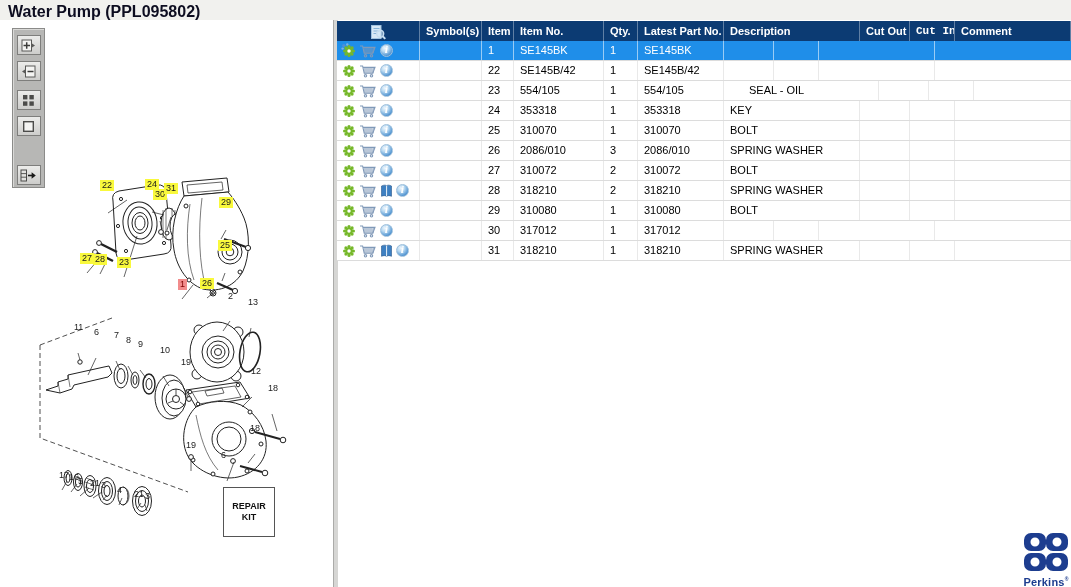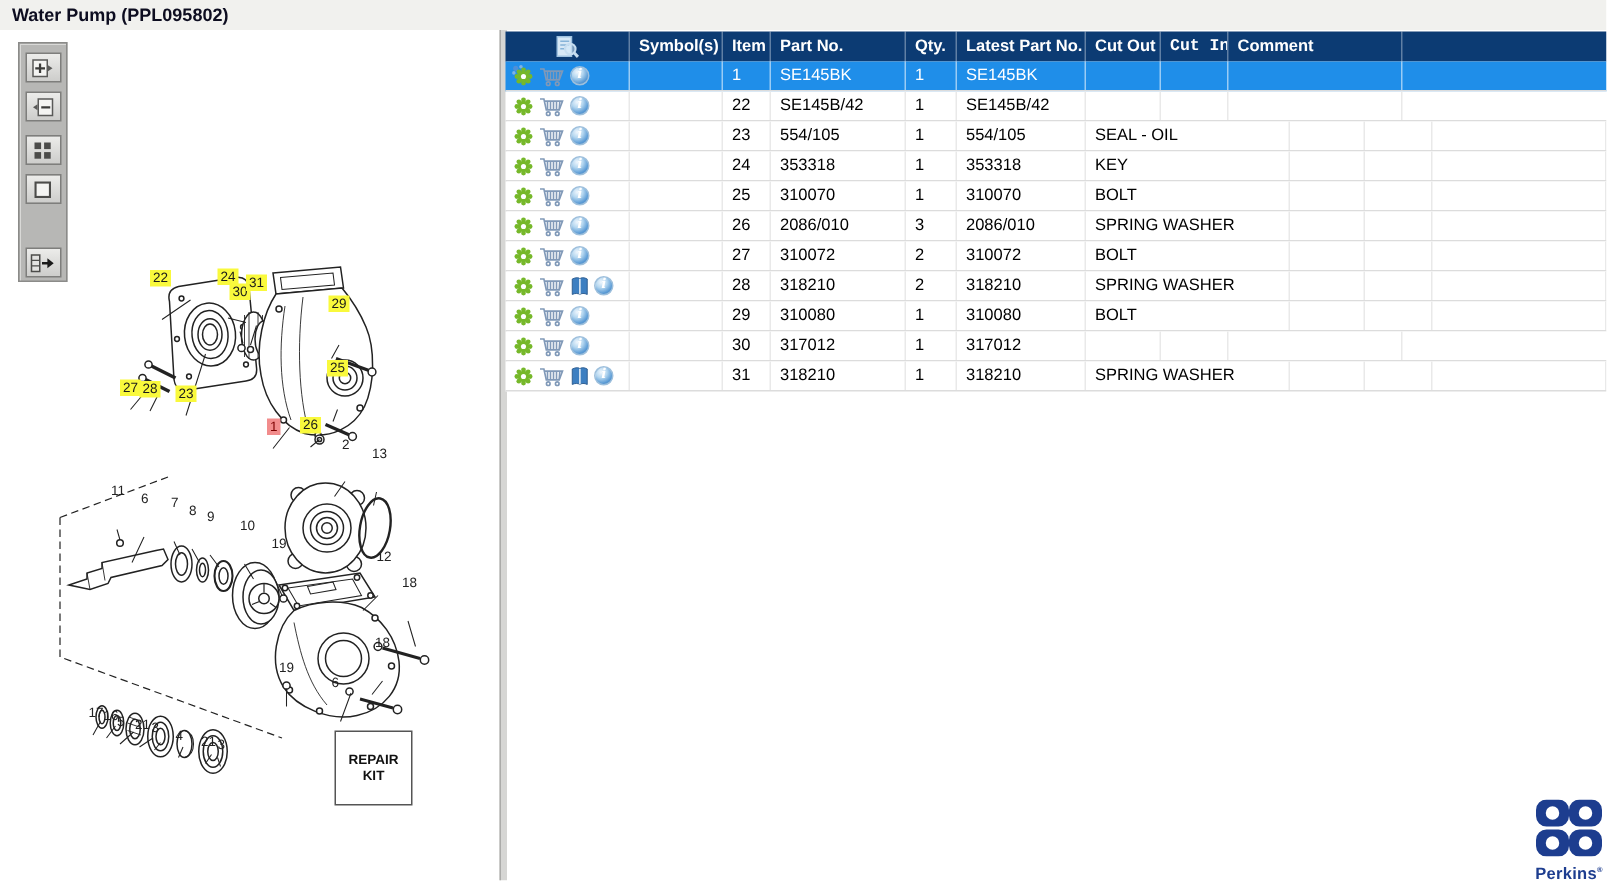--- a/index.html
+++ b/index.html
@@ -1,20 +1,20 @@
 <!DOCTYPE html>
 <html><head>
 <meta charset="utf-8">
 <style>
   html,body{margin:0;padding:0;}
   body{width:1071px;height:587px;position:relative;background:#fff;overflow:hidden;
        font-family:"Liberation Sans",sans-serif;-webkit-font-smoothing:antialiased;}
   
   .titlebar{position:absolute;left:0;top:0;width:100%;height:20px;background:#f1f1ee;}
-  .page-title{position:absolute;left:8px;top:3px;font-size:12px;font-weight:bold;color:#0d0d20;}
+  .page-title{position:absolute;left:8px;top:3px;font-size:16px;font-weight:bold;color:#0d0d20;}
   
   .left-panel{position:absolute;left:0;top:20px;width:333px;bottom:0;background:#fff;}
   .divider{position:absolute;left:333px;top:20px;bottom:0;width:4px;background:#d6d6d4;border-left:1px solid #ababa9;}
   
   .toolbar{position:absolute;left:12px;top:8px;width:31px;height:158px;background:#b7b7b5;
            border:1px solid #8b8b89;box-shadow:inset 1px 1px 0 #d9d9d7;}
   .tb-btn{width:22px;height:18px;margin:6px auto 0 auto;background:linear-gradient(#ececea,#cdcdcb);
           border:1px solid #7e7e7c;display:flex;align-items:center;justify-content:center;cursor:pointer;}
   .tb-btn.gap1{margin-top:9px;}
   .tb-btn.gap2{margin-top:29px;}
@@ -265,23 +265,24 @@
 <div class="parts-table">
   <div class="tr header">
       <div class="th" style="width: 83px; text-align: center; padding-left: 0px;"><svg width="18" height="17" viewBox="0 0 18 17" style="vertical-align:middle">
           <rect x="2.5" y="1.5" width="9.5" height="13" fill="#d7e8f6" stroke="#9fc2e0"></rect>
           <path d="M4.5 4.5 H10.5 M4.5 7 H10.5 M4.5 9.5 H8" stroke="#86b3d8" stroke-width="1"></path>
           <circle cx="11.2" cy="9.7" r="3.5" fill="rgba(210,232,248,.55)" stroke="#c6ddf0" stroke-width="1.4"></circle>
           <path d="M13.7 12.2 L16.3 14.9" stroke="#c6ddf0" stroke-width="2"></path>
         </svg></div>
       <div class="th" style="width: 62px;">Symbol(s)</div>
       <div class="th" style="width: 32px;">Item</div>
-      <div class="th" style="width: 90px;">Part No.</div>
+      <div class="th" style="width: 90px;">Item No.</div>
       <div class="th" style="width: 34px;">Qty.</div>
       <div class="th" style="width: 86px;">Latest Part No.</div>
+      <div class="th" style="width: 136px;">Description</div>
       <div class="th" style="width: 50px;">Cut Out</div>
       <div class="th" style="width: 45px; font-family: Liberation Mono, monospace;">Cut In</div>
       <div class="th" style="width: 116px;">Comment</div>
     </div>
   <div>
       <div class="tr selected">
         <div class="td icons" style="width: 83px;">
           <svg class="icn" width="15" height="15" viewBox="0 0 15 15">
             <circle cx="2.8" cy="2.6" r="1.7" fill="#4f8fd6"></circle>
             <circle cx="6.3" cy="1.5" r="1.2" fill="#7fb2e2"></circle>
@@ -371,21 +372,21 @@
             <circle cx="6.5" cy="11.8" r="1.2"></circle>
             <circle cx="12.5" cy="11.8" r="1.2"></circle>
           </svg>
           <span class="info-icon">i</span>
         </div>
         <div class="td" style="width: 62px;"></div>
         <div class="td" style="width: 32px;">23</div>
         <div class="td" style="width: 90px;">554/105</div>
         <div class="td" style="width: 34px;">1</div>
         <div class="td" style="width: 86px;">554/105</div>
-        <div class="td" style="width: 136px;">SEAL - OIL</div>
+        <div class="td" style="width: 136px; margin-left: 19px;">SEAL - OIL</div>
         <div class="td" style="width: 50px;"></div>
         <div class="td" style="width: 45px;"></div>
         <div class="td" style="width: 116px;"></div>
       </div>
       <div class="tr">
         <div class="td icons" style="width: 83px;">
           <svg class="icn" width="15" height="15" viewBox="0 0 15 15">
             <g fill="#76b82a">
               <circle cx="8" cy="8" r="3.8"></circle>
               <circle cx="8" cy="3.6" r="1.6"></circle>

